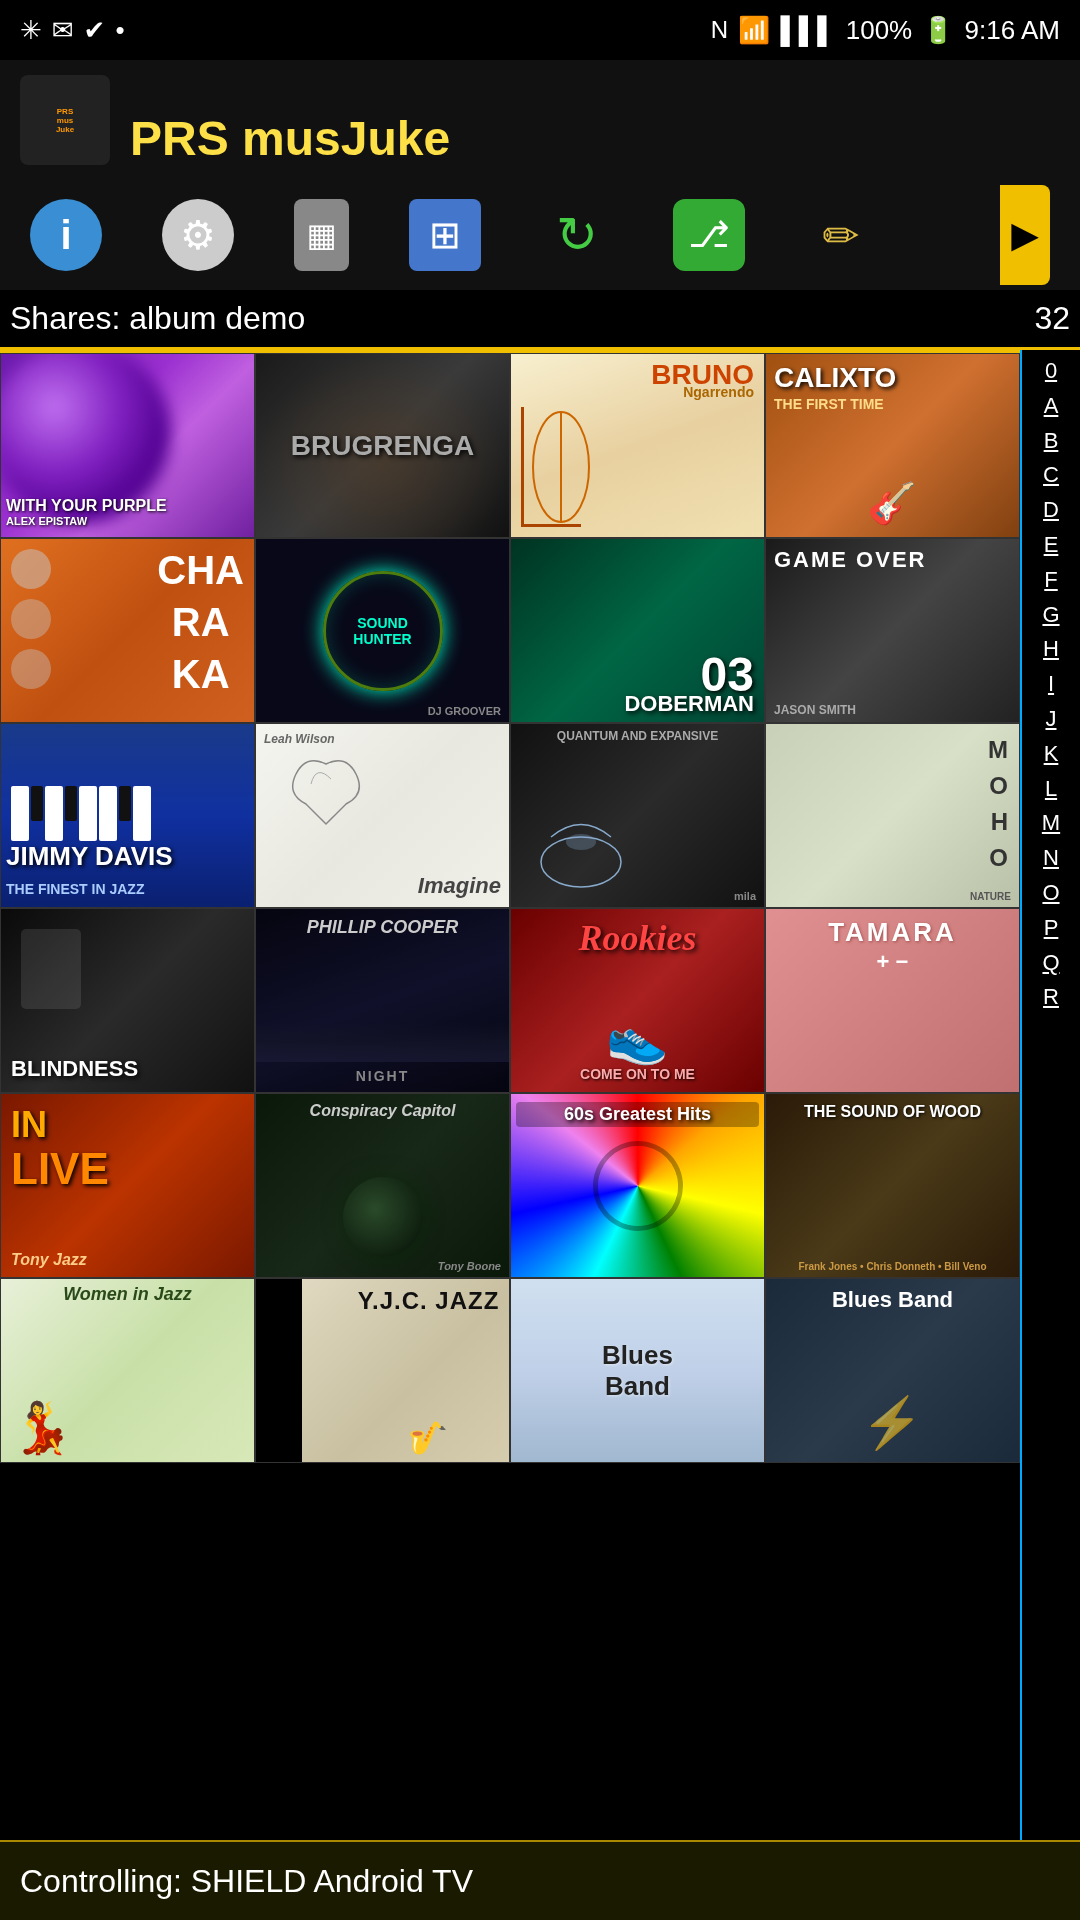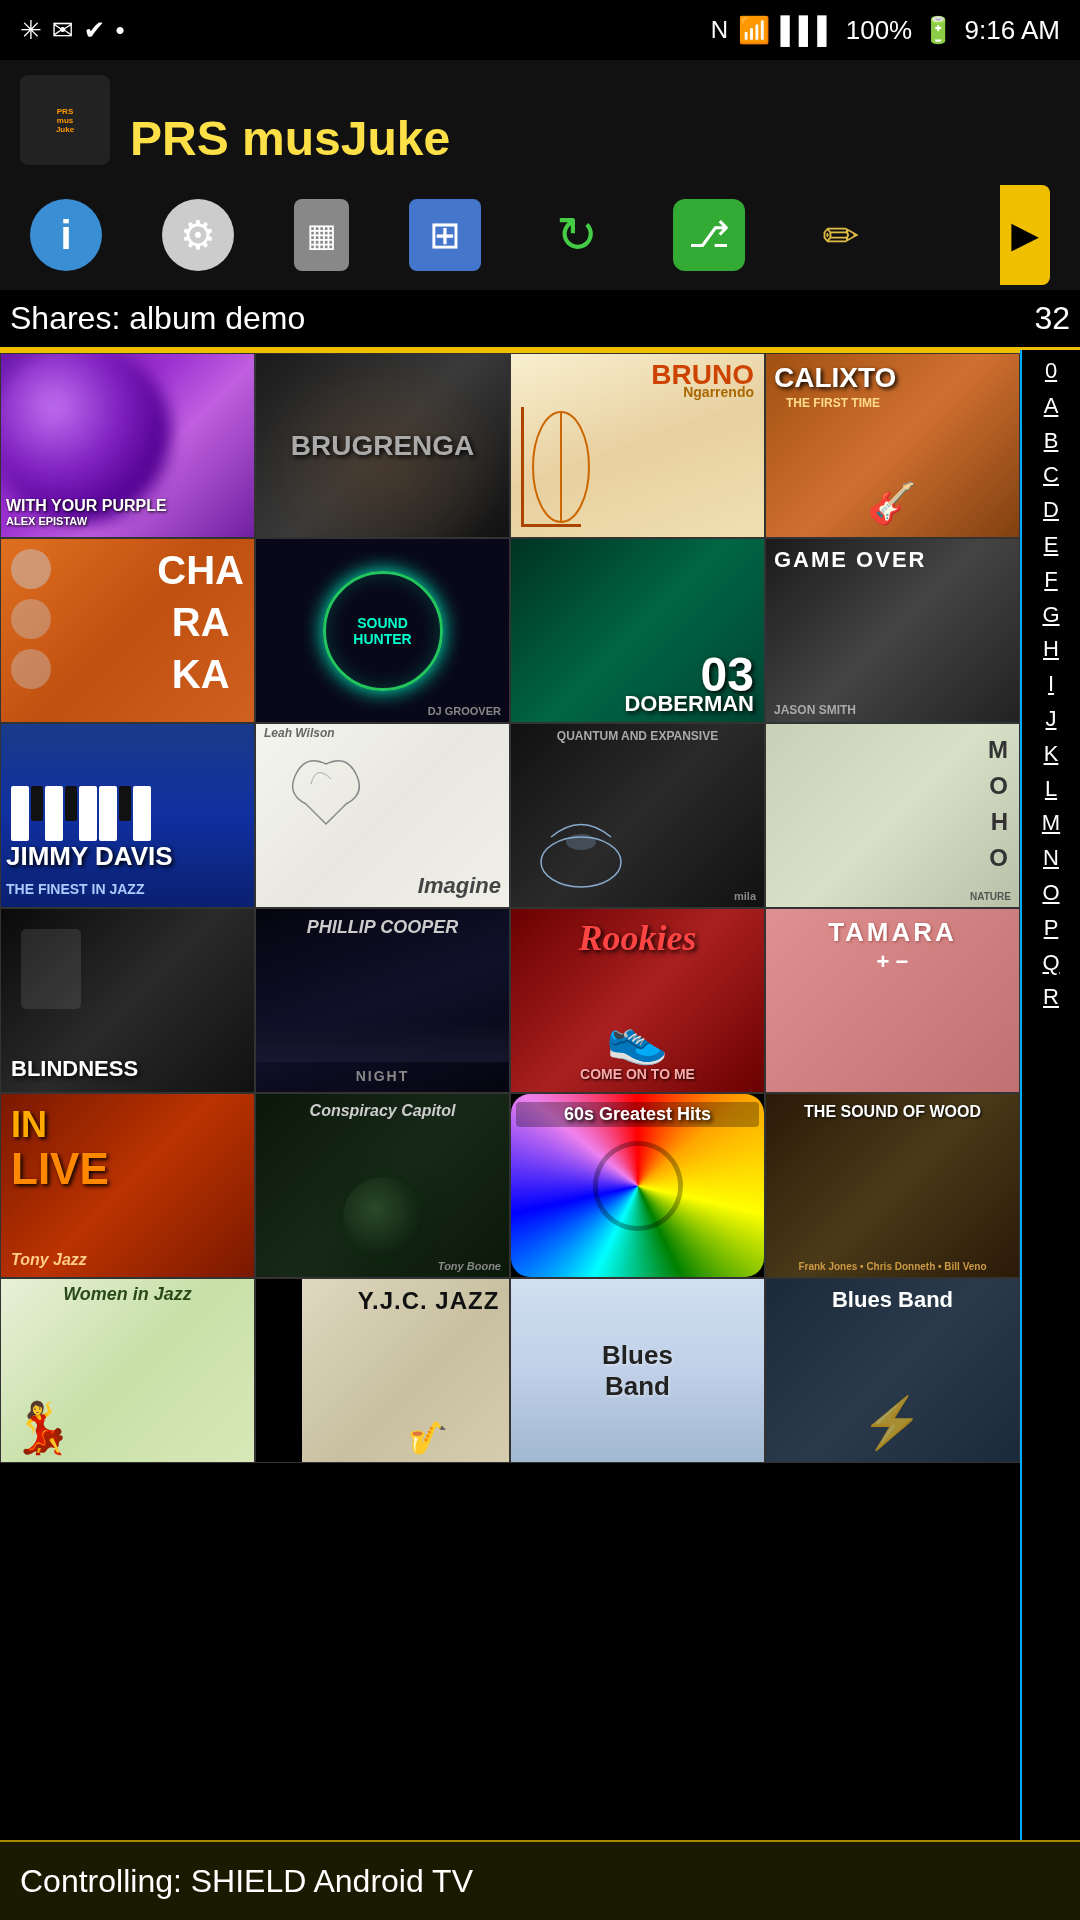--- a/index.html
+++ b/index.html
@@ -145,21 +145,21 @@
     .album-calixto {
       background: linear-gradient(135deg, #c87020, #e09040, #a06010);
       color: #fff;
     }
 
     
     .circle-ring {
       width: 120px;
       height: 120px;
       border-radius: 50%;
-      border: 3px solid #22c55e;
+      border: 3px solid #4d7c0f;
       box-shadow: 0 0 20px #00ffcc, inset 0 0 20px rgba(0,255,200,0.2);
       display: flex;
       align-items: center;
       justify-content: center;
       flex-direction: column;
       font-size: 14px;
       color: #00ffcc;
     }
 
     
@@ -294,21 +294,21 @@
         <svg style="position:absolute; bottom:5px; left:15px;" width="70" height="130" viewBox="0 0 70 130">
           <ellipse cx="35" cy="65" rx="28" ry="55" fill="none" stroke="#cc6600" stroke-width="2"></ellipse>
           <line x1="35" y1="10" x2="35" y2="120" stroke="#cc6600" stroke-width="2"></line>
         </svg>
       </div>
     </div>
 
     <div class="album-cell album-calixto">
       <div class="album-cover" style="background:linear-gradient(135deg,#a05010,#d07030,#804010);">
         <div style="position:absolute; top:8px; left:8px; font-size:28px; font-weight:bold; color:#fff; text-shadow:2px 2px 4px #000;">CALIXTO</div>
-        <div style="position:absolute; top:42px; left:20px; font-size:12px; color:#ffdd88;">THE FIRST TIME</div>
+        <div style="position:absolute; top:42px; left:8px; font-size:14px; color:#ffdd88;">THE FIRST TIME</div>
         <div style="position:absolute; bottom:10px; left:50%; transform:translateX(-50%); font-size:40px;">🎸</div>
       </div>
     </div>
 
     <div class="album-cell">
       <div class="album-cover" style="background:linear-gradient(135deg,#e07020,#c05010,#d06020);">
         <div style="position:absolute; width:40px; height:40px; border-radius:50%; background:rgba(200,200,200,0.5); top:10px; left:10px;"></div>
         <div style="position:absolute; width:40px; height:40px; border-radius:50%; background:rgba(200,200,200,0.4); top:60px; left:10px;"></div>
         <div style="position:absolute; width:40px; height:40px; border-radius:50%; background:rgba(200,200,200,0.4); top:110px; left:10px;"></div>
         <div class="cha-ra-ka" style="position:absolute; right:10px; top:5px; font-size:40px; line-height:1.3;">CHA<br>RA<br>KA</div>
@@ -351,21 +351,21 @@
           <div style="width:18px; height:55px; background:#fff; border-radius:2px;"></div>
         </div>
         <div style="position:absolute; bottom:35px; left:5px; font-size:26px; font-weight:bold; color:#fff; text-shadow:2px 2px 4px #000;">JIMMY DAVIS</div>
         <div style="position:absolute; bottom:10px; left:5px; font-size:14px; color:#aaccff;">THE FINEST IN JAZZ</div>
       </div>
     </div>
 
     <div class="album-cell">
       <div class="album-cover" style="background:linear-gradient(135deg,#f5f5f0,#e8e8e0,#f0f0e8);">
         <div style="position:absolute; bottom:8px; right:8px; font-size:22px; color:#444; font-style:italic;">Imagine</div>
-        <div style="position:absolute; top:2px; left:8px; font-size:12px; color:#666; font-style:italic;">Leah Wilson</div>
+        <div style="position:absolute; top:8px; left:8px; font-size:12px; color:#666; font-style:italic;">Leah Wilson</div>
         <svg style="position:absolute; top:20px; left:20px;" width="100" height="100" viewBox="0 0 100 100">
           <path d="M50 20 Q30 10 20 30 Q10 50 30 60 L50 80 L70 60 Q90 50 80 30 Q70 10 50 20Z" fill="none" stroke="#888" stroke-width="1.5"></path>
           <path d="M35 40 Q40 20 55 35" fill="none" stroke="#aaa" stroke-width="1"></path>
         </svg>
       </div>
     </div>
 
     <div class="album-cell">
       <div class="album-cover" style="background:linear-gradient(135deg,#111,#2a2a2a,#111);">
         <div style="position:absolute; top:5px; left:5px; right:5px; font-size:12px; color:#aaa;">QUANTUM AND EXPANSIVE</div>
@@ -425,21 +425,21 @@
 
     <div class="album-cell">
       <div class="album-cover" style="background:linear-gradient(135deg,#0a180a,#182818,#0a180a);">
         <div style="position:absolute; top:8px; left:5px; right:5px; font-size:16px; color:#ccc; font-style:italic; text-align:center;">Conspiracy Capitol</div>
         <div style="position:absolute; bottom:5px; right:8px; font-size:11px; color:#888; font-style:italic;">Tony Boone</div>
         <div style="position:absolute; bottom:20px; left:50%; transform:translateX(-50%); width:80px; height:80px; border-radius:50%; background:radial-gradient(circle at 40% 40%, #2a4a2a, #050f05); box-shadow: 0 0 20px rgba(0,40,0,0.5);"></div>
       </div>
     </div>
 
     <div class="album-cell">
-      <div class="album-cover" style="background: conic-gradient(from 0deg, red, orange, yellow, green, cyan, blue, violet, red); border-radius: 19px;">
+      <div class="album-cover" style="background: conic-gradient(from 0deg, red, orange, yellow, green, cyan, blue, violet, red);">
         <div style="position:absolute; top:8px; left:5px; right:5px; text-align:center; font-size:18px; font-weight:bold; color:#fff; text-shadow:2px 2px 4px #000; background:rgba(0,0,0,0.3); border-radius:4px; padding:2px;">60s Greatest Hits</div>
         <div style="position:absolute; width:80px; height:80px; border-radius:50%; background: conic-gradient(from 0deg, red, orange, yellow, green, cyan, blue, violet, red); top:50%; left:50%; transform:translate(-50%,-50%); box-shadow: 0 0 0 5px rgba(0,0,0,0.3);"></div>
       </div>
     </div>
 
     <div class="album-cell">
       <div class="album-cover" style="background:linear-gradient(135deg,#2a1a08,#4a3a18,#2a1a08);">
         <div style="position:absolute; top:8px; left:5px; right:5px; font-size:16px; font-weight:bold; color:#fff; text-align:center; text-shadow:1px 1px 3px #000; line-height:1.2;">THE SOUND OF WOOD</div>
         <div style="position:absolute; bottom:5px; left:5px; right:5px; font-size:10px; color:#cc9944; text-align:center;">Frank Jones • Chris Donneth • Bill Veno</div>
       </div>

